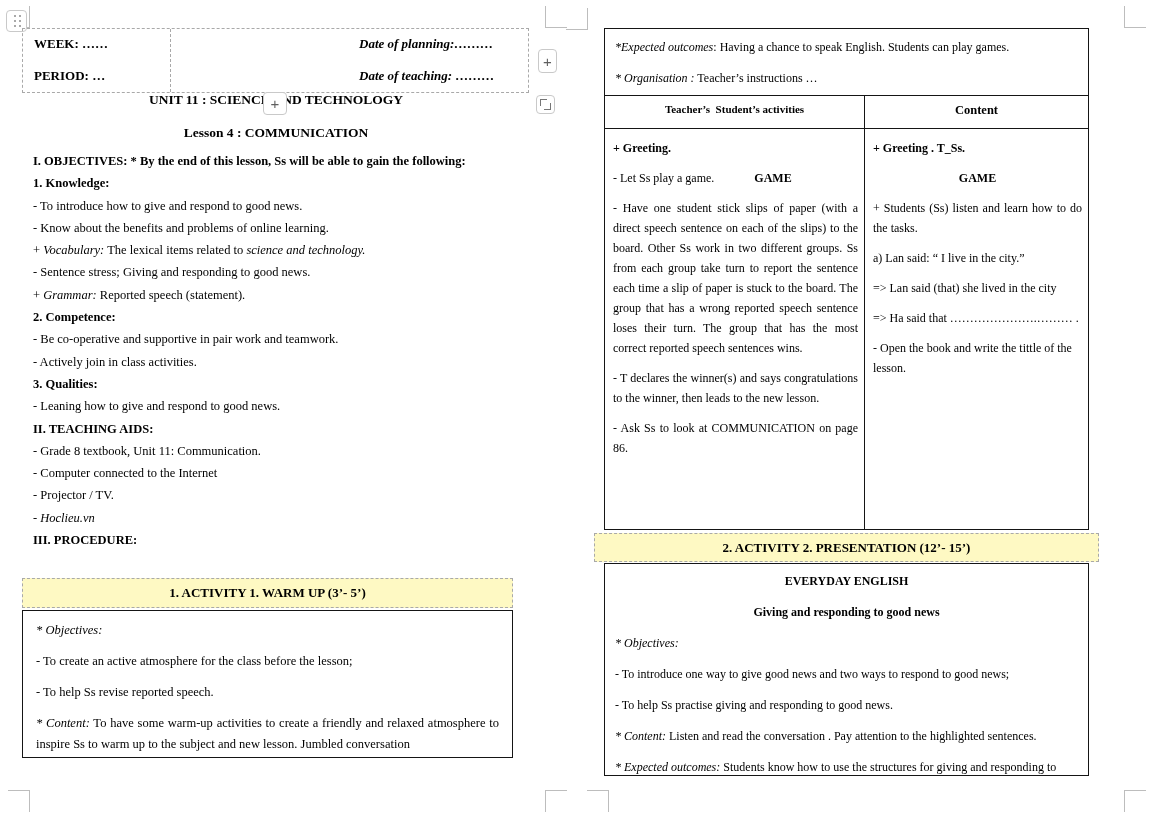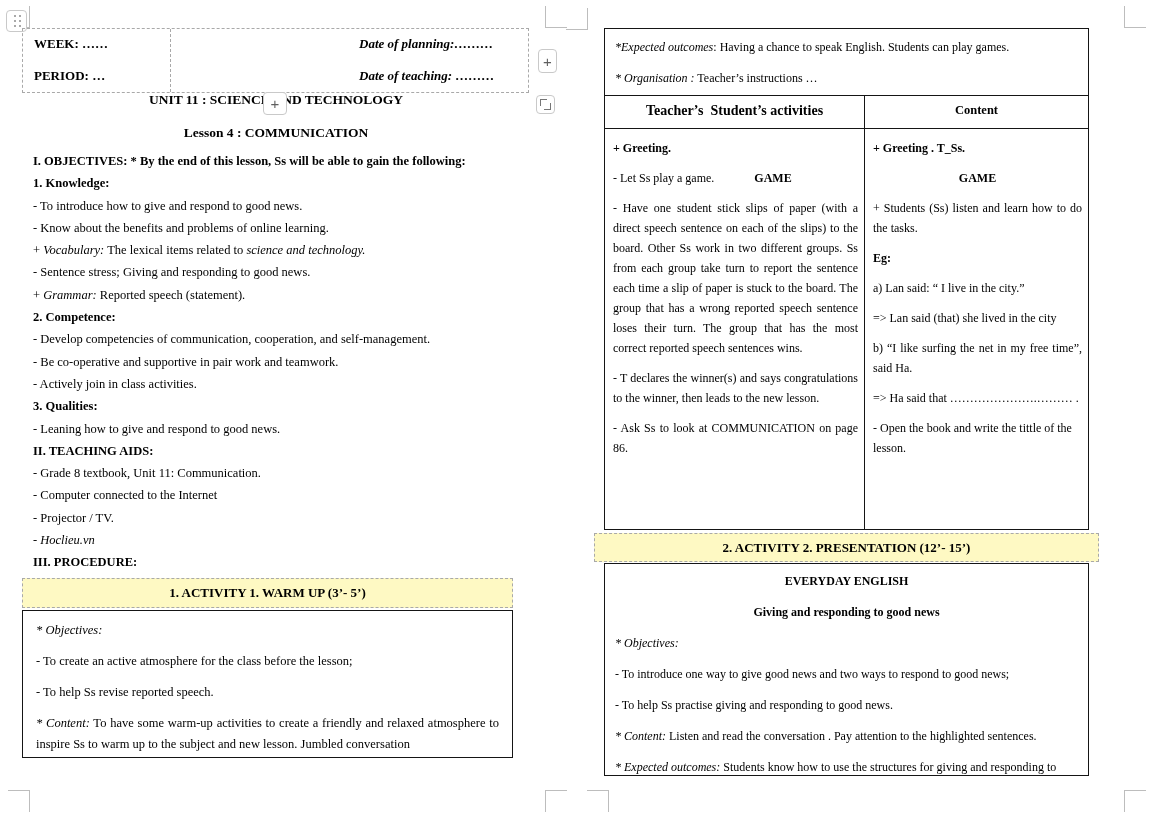--- a/index.html
+++ b/index.html
@@ -58,21 +58,21 @@
   #warmup p{margin:0 0 10px;line-height:21px;}
   #warmup .just{text-align:justify;}
 
   #outcomes{left:31px;top:28px;width:485px;height:67px;border-bottom:none;padding:8px 10px 0;font-size:12px;}
   #outcomes p{margin:0 0 11px;line-height:20px;white-space:nowrap;}
 
   #doc-table{position:absolute;left:31px;top:95px;width:485px;height:435px;border:1.5px solid #151515;
              box-sizing:border-box;background:#fff;}
   .dt-head{display:flex;border-bottom:1.5px solid #151515;height:33px;box-sizing:border-box;}
   .dt-h1{width:260px;border-right:1.5px solid #151515;box-sizing:border-box;text-align:center;
-         font-weight:bold;font-size:14px;padding-top:7px;white-space:pre-wrap;}
+         font-weight:bold;font-size:11px;padding-top:7px;white-space:pre-wrap;}
   .dt-h2{flex:1;text-align:center;font-weight:bold;font-size:12.5px;padding-top:7px;}
   .dt-body{display:flex;height:400px;}
   .dt-c1{width:260px;border-right:1.5px solid #151515;box-sizing:border-box;padding:9px 6px 0 8px;
          font-size:12px;overflow:hidden;}
   .dt-c2{flex:1;padding:9px 6px 0 8px;font-size:12px;overflow:hidden;}
   .dt-body p{margin:0 0 10px;line-height:20px;}
   .just{text-align:justify;}
   .center{text-align:center;}
   .game-gap{margin-left:40px;}
 
@@ -124,21 +124,20 @@
 
     <div id="left-body">
       <p class="b">I. OBJECTIVES: * By the end of this lesson, Ss will be able to gain the following:</p>
       <p class="b">1. Knowledge:</p>
       <p>- To introduce how to give and respond to good news.</p>
       <p>- Know about the benefits and problems of online learning.</p>
       <p><span>+ </span><span class="i">Vocabulary:</span><span> The lexical items related to </span><span class="i">science and technology.</span></p>
       <p>- Sentence stress; Giving and responding to good news.</p>
       <p><span>+ </span><span class="i">Grammar:</span><span> Reported speech (statement).</span></p>
       <p class="b">2. Competence:</p>
-      <p>- Develop competencies of communication, cooperation, and self-management.</p>
       <p>- Be co-operative and supportive in pair work and teamwork.</p>
       <p>- Actively join in class activities.</p>
       <p class="b">3. Qualities:</p>
       <p>- Leaning how to give and respond to good news.</p>
       <p class="b">II. TEACHING AIDS:</p>
       <p>- Grade 8 textbook, Unit 11: Communication.</p>
       <p>- Computer connected to the Internet</p>
       <p>- Projector / TV.</p>
       <p class="i"> - Hoclieu.vn</p>
       <p class="b">III. PROCEDURE:</p>
@@ -178,24 +177,22 @@
           <p class="b">+ Greeting.</p>
           <p><span>- Let Ss play a game.</span><span class="b game-gap">GAME</span></p>
           <p class="just">- Have one student stick slips of paper (with a direct speech sentence on each of the slips) to the board. Other Ss work in two different groups. Ss from each group take turn to report the sentence each time a slip of paper is stuck to the board. The group that has a wrong reported speech sentence loses their turn. The group that has the most correct reported speech sentences wins.</p>
           <p class="just">- T declares the winner(s) and says congratulations to the winner, then leads to the new lesson.</p>
           <p class="just">- Ask Ss to look at COMMUNICATION on page 86.</p>
         </div>
         <div class="dt-c2">
           <p class="b">+ Greeting  . T_Ss.</p>
           <p class="b center">GAME</p>
           <p class="just">+ Students (Ss) listen and learn how to do the tasks.</p>
-          <p class="b">Eg:</p>
           <p>a) Lan said: “ I live in the city.”</p>
           <p>=&gt; Lan said (that) she lived in the city</p>
-          <p class="just">b) “I like surfing the net in my free time”, said Ha.</p>
           <p>=&gt; Ha said that ………………….……… .</p>
           <p>-  Open the book and write the tittle of the lesson.</p>
         </div>
       </div>
     </div>
 
     <div class="dashed-head" id="act2">2. ACTIVITY 2. PRESENTATION (12’- 15’)</div>
 
     <div class="solid-box" id="everyday">
       <p class="b center">EVERYDAY ENGLISH</p>

